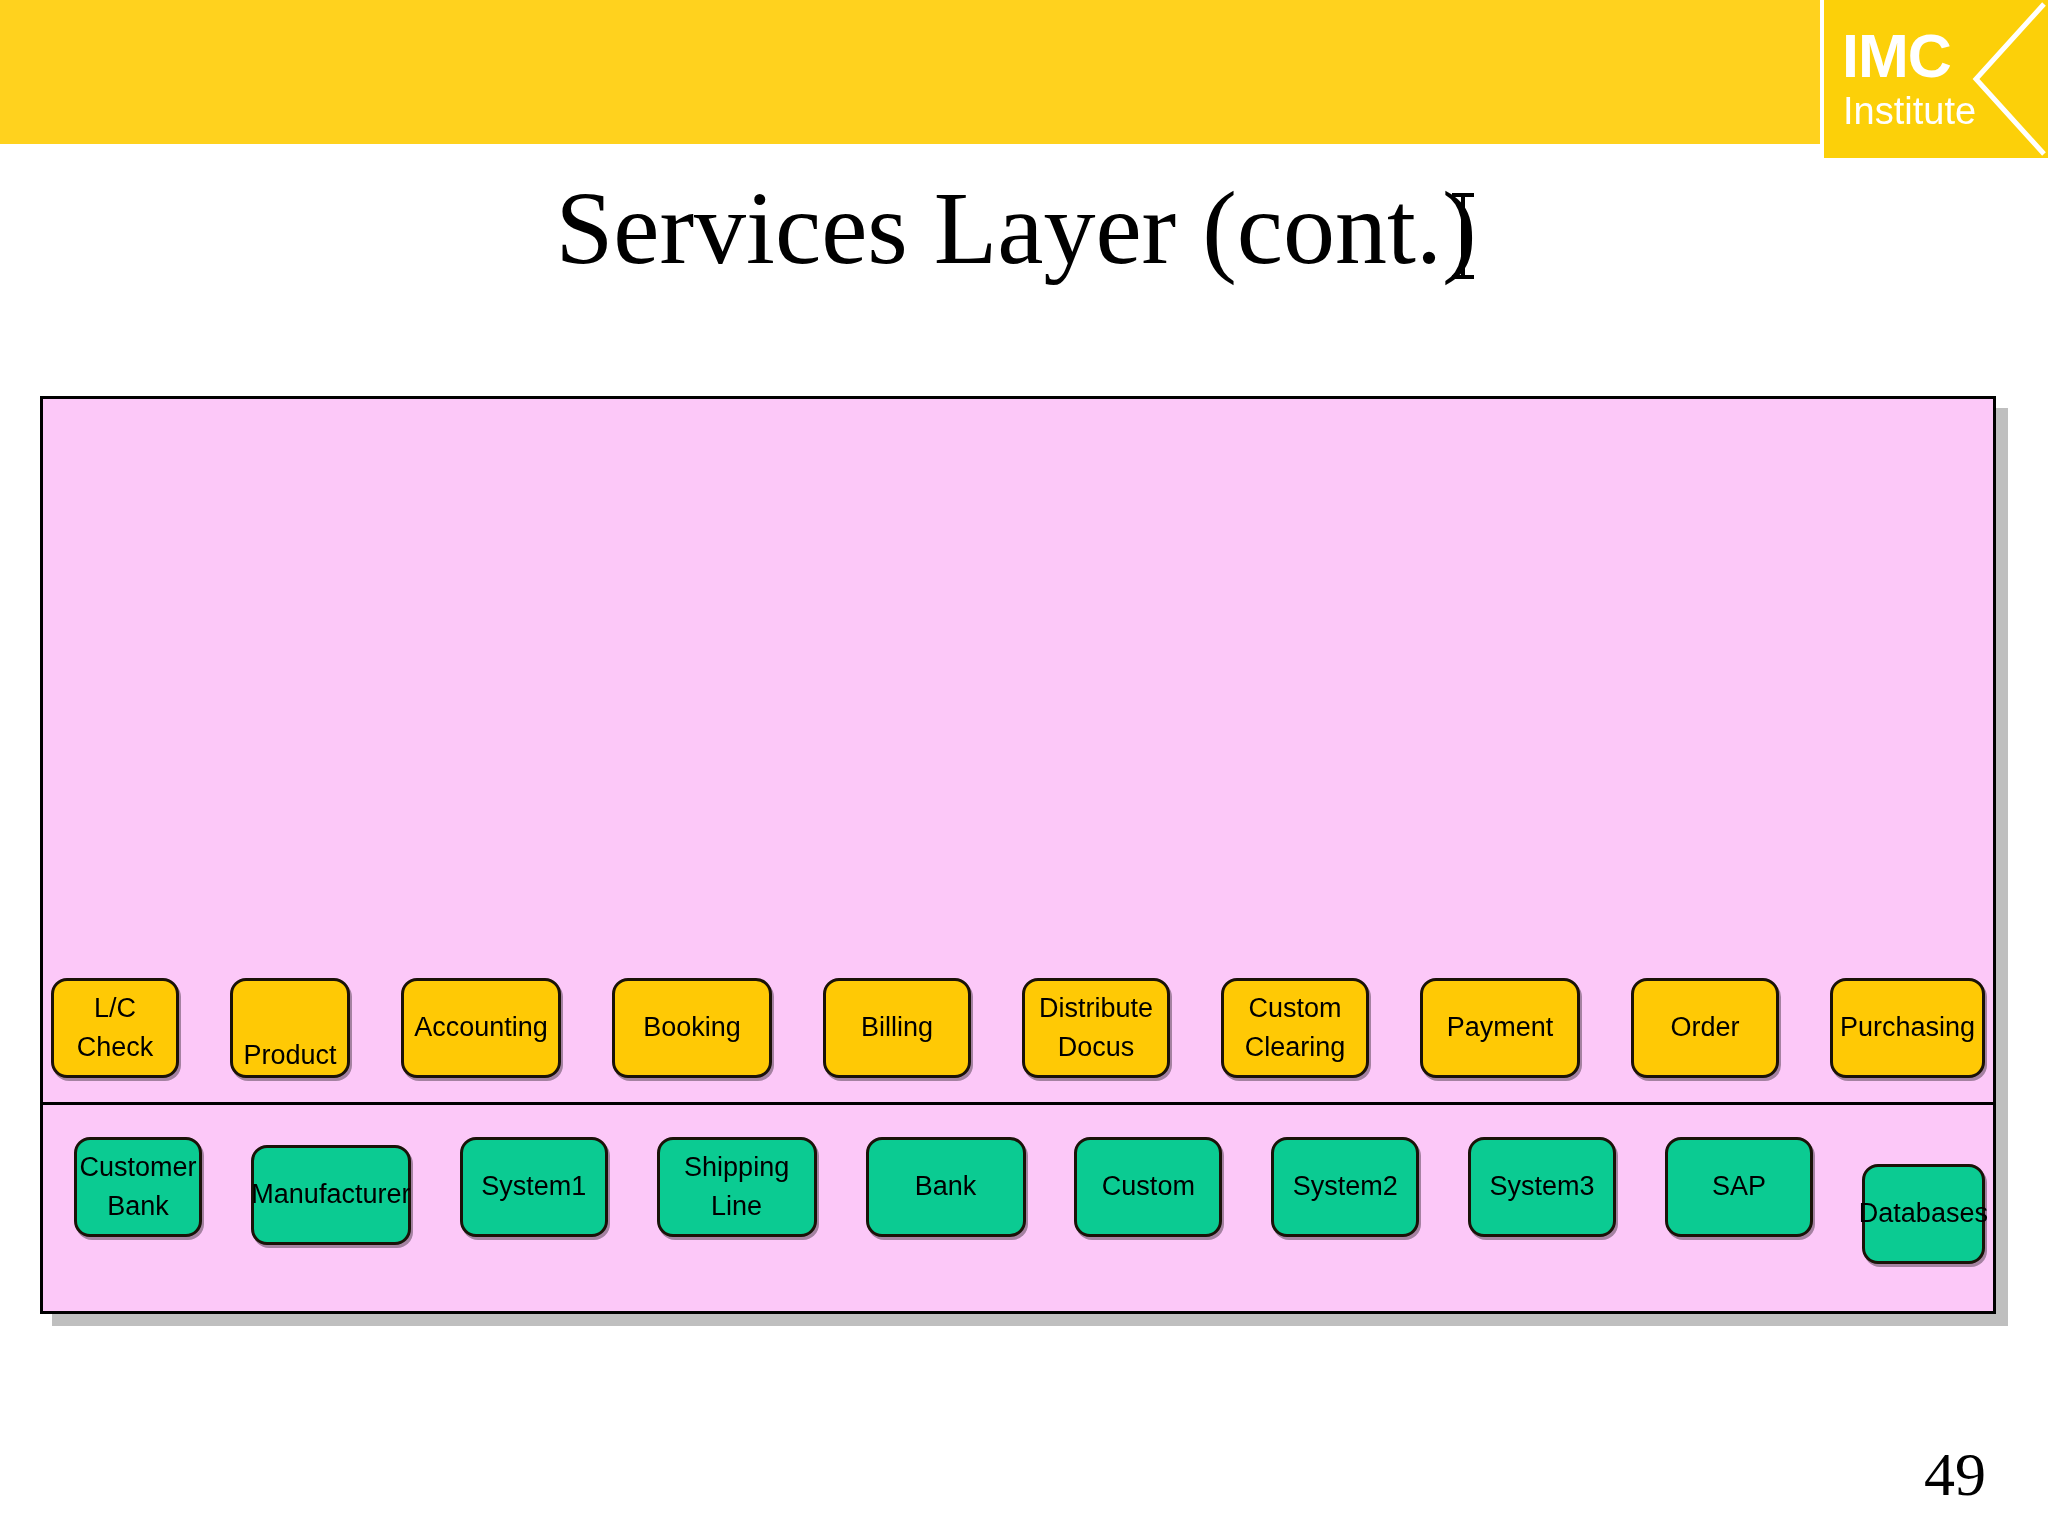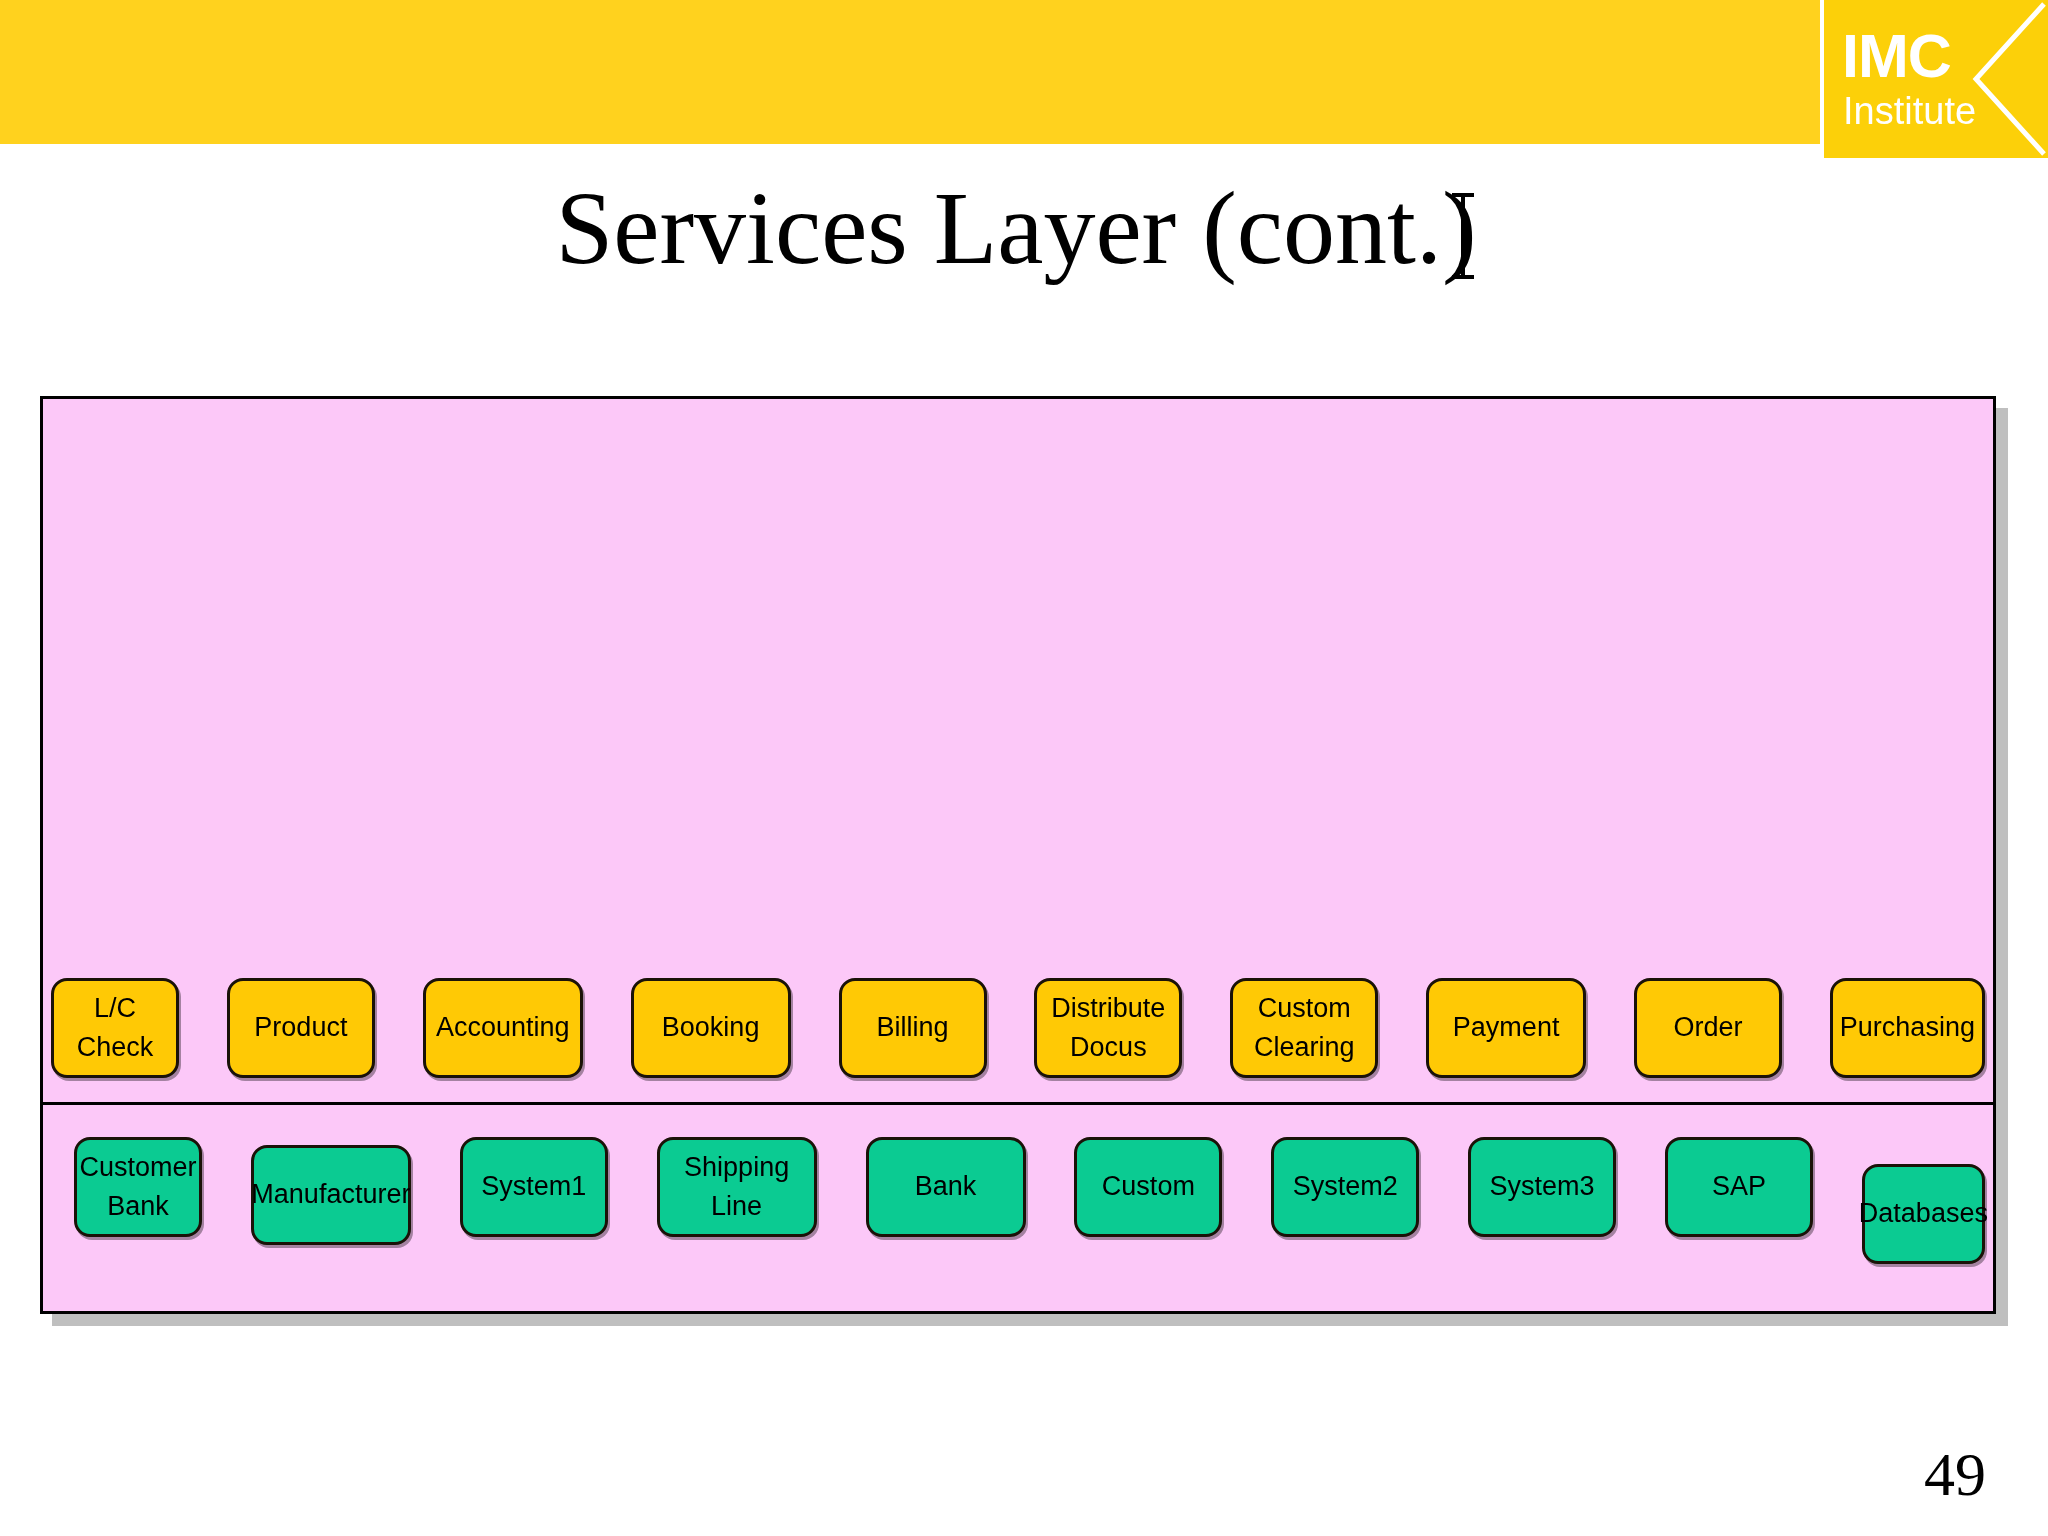--- a/index.html
+++ b/index.html
@@ -200,21 +200,21 @@
 <div class="panel-shadow"></div>
 <div class="panel">
 
   <div class="divider"></div>
 
   <div class="row row-services">
       <div class="node yellow" style="width: 128px;">
         <span class="node-line">L/C</span>
         <span class="node-line">Check</span>
       </div>
-      <div class="node yellow" style="width: 148px;">
+      <div class="node yellow" style="width: 120px; justify-content: flex-end;">
         <span class="node-line">Product</span>
       </div>
       <div class="node yellow" style="width: 160px;">
         <span class="node-line">Accounting</span>
       </div>
       <div class="node yellow" style="width: 160px;">
         <span class="node-line">Booking</span>
       </div>
       <div class="node yellow" style="width: 148px;">
         <span class="node-line">Billing</span>

